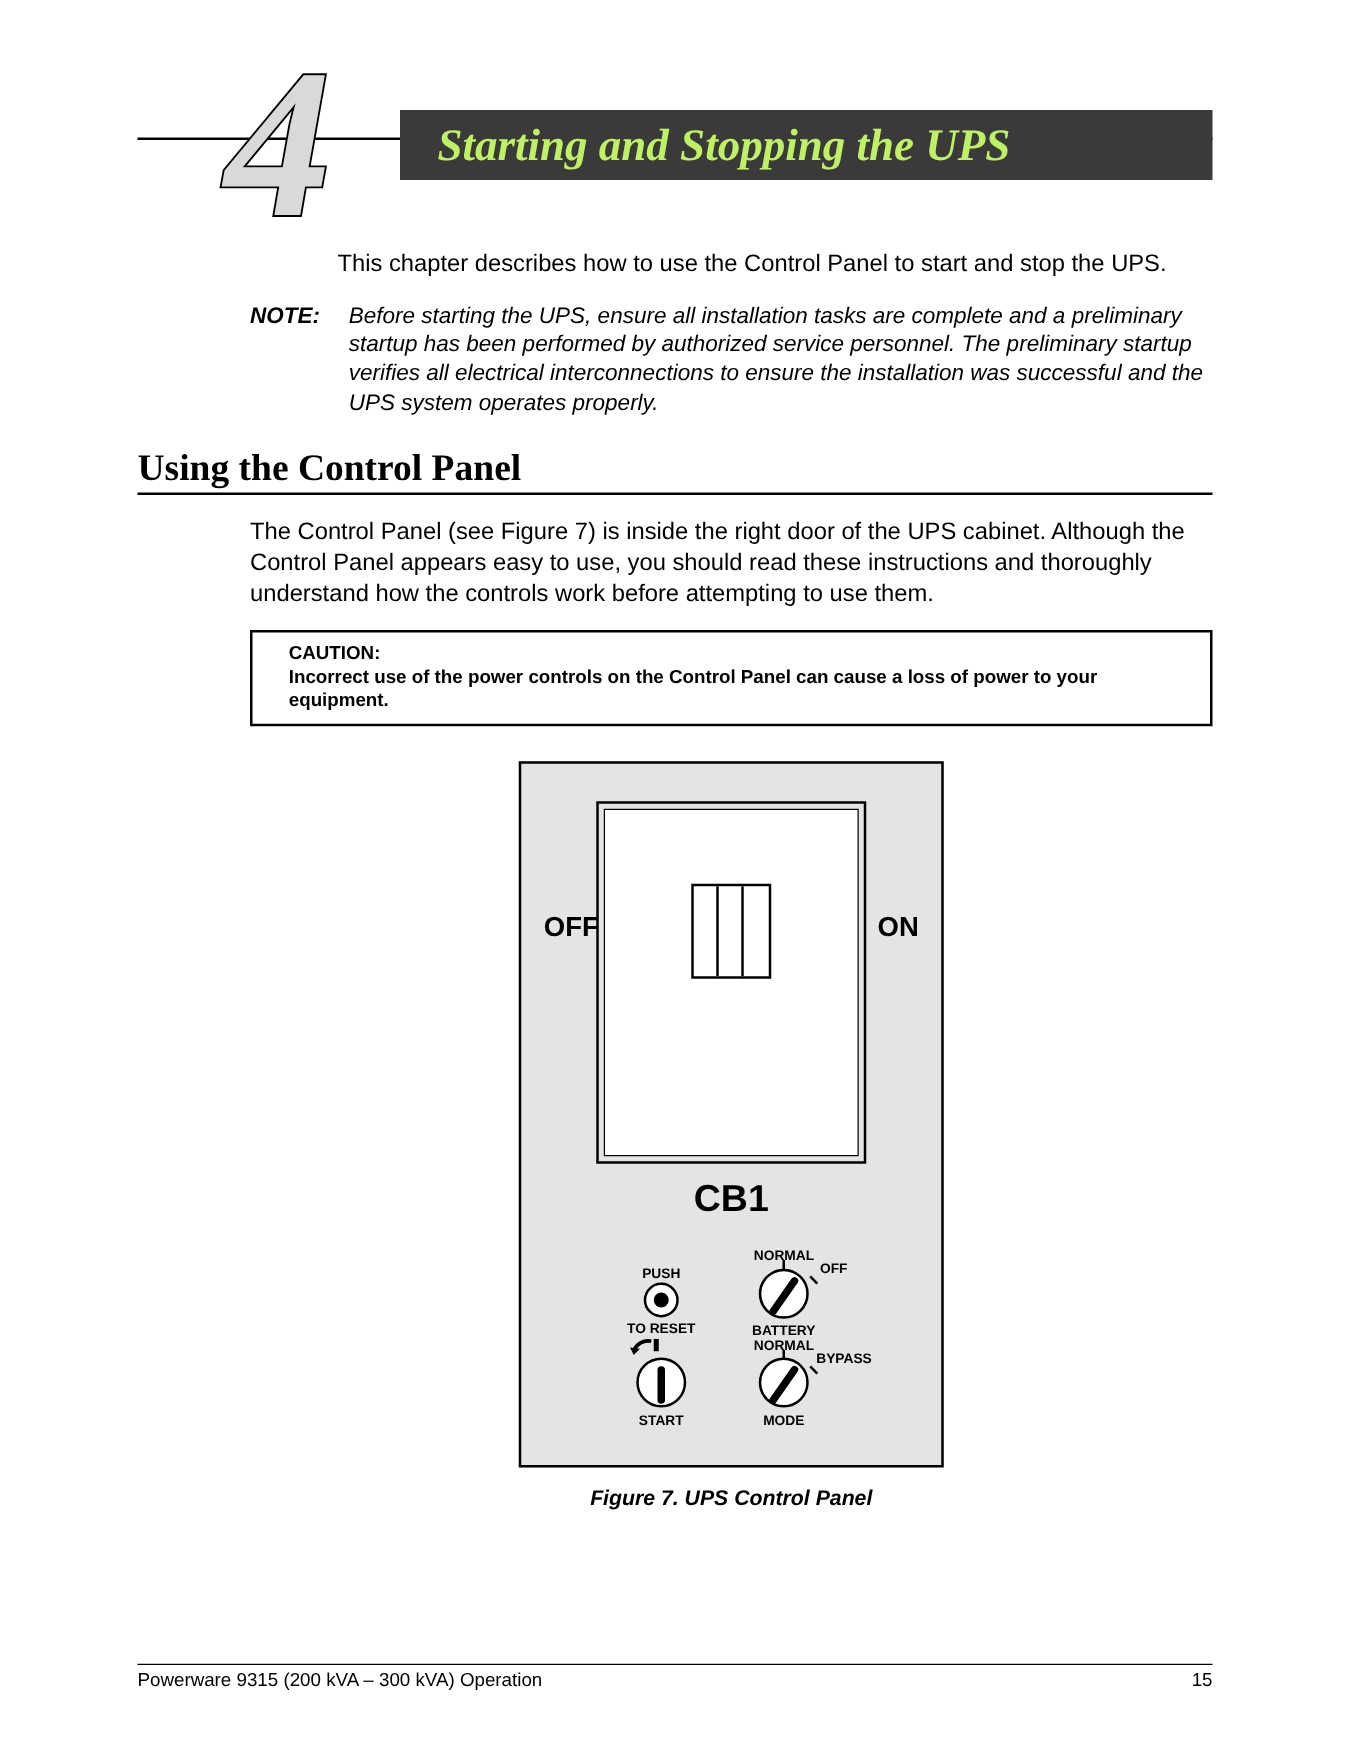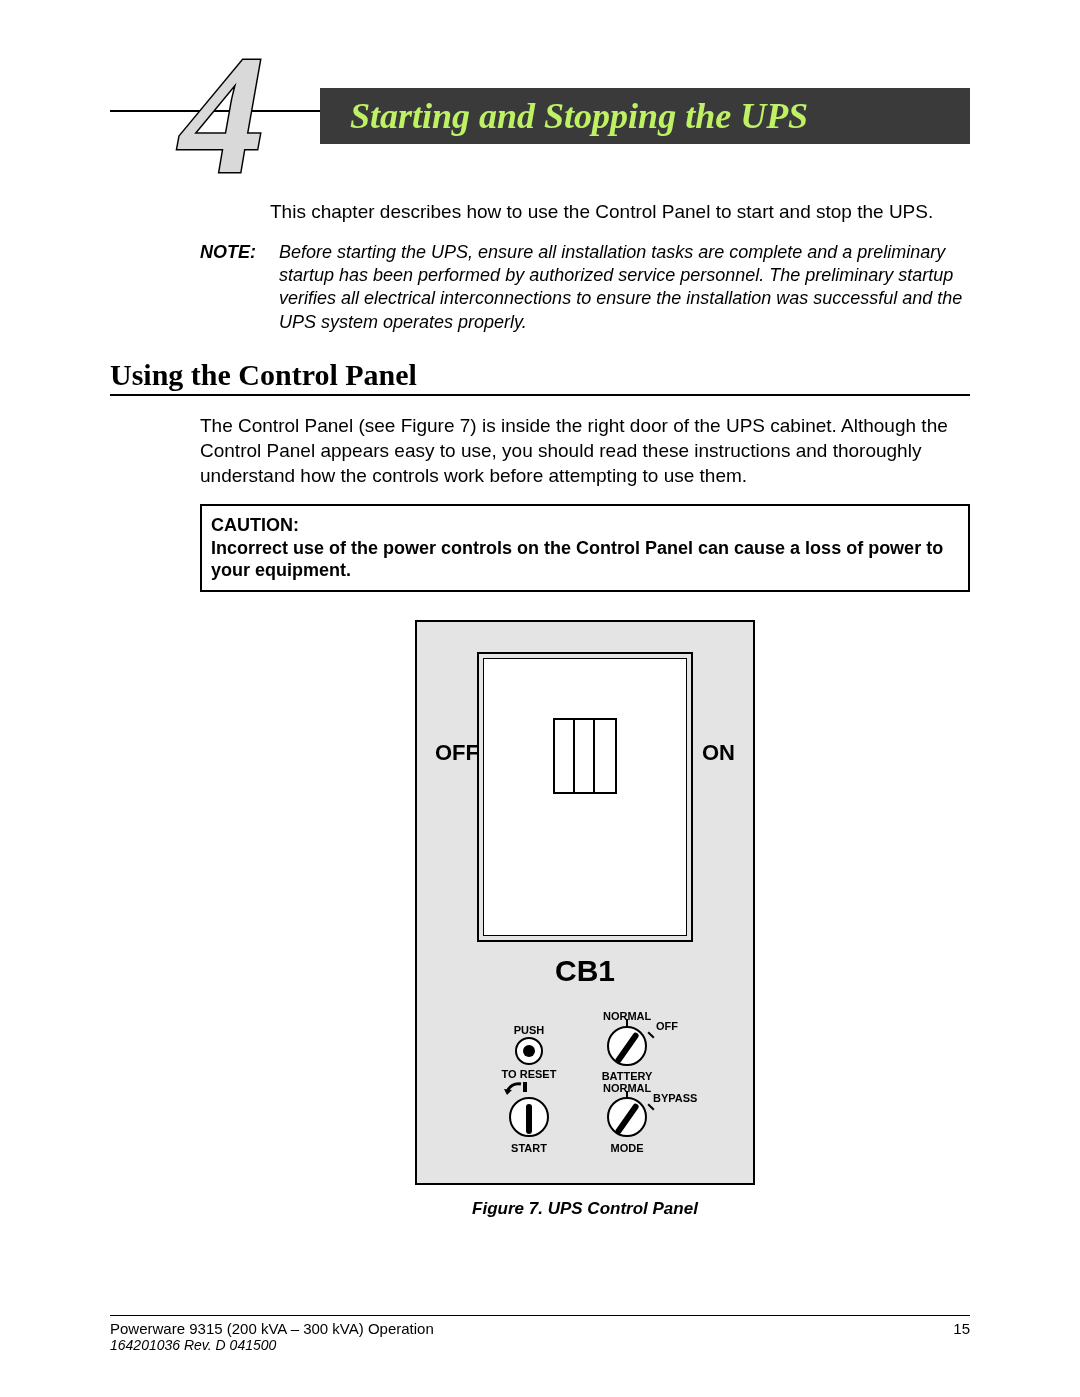--- a/index.html
+++ b/index.html
@@ -95,22 +95,22 @@
     margin-top: 24px;
     margin-bottom: 2px;
   }
   .section-rule {
     border-top: 2px solid #000;
     margin-bottom: 18px;
   }
   .caution-box {
     margin-left: 90px;
     border: 2px solid #000;
-    padding: 8px 9px;
-    font-size: 18px;
+    padding: 8px 29px;
+    font-size: 15px;
     line-height: 1.25;
     margin-bottom: 22px;
   }
   .caution-label {
     font-weight: bold;
     display: block;
   }
   .caution-text {
     font-weight: bold;
   }
@@ -374,16 +374,15 @@
     </div>
     <div class="figure-caption">Figure 7.  UPS Control Panel</div>
   </div>
 
   <div class="footer">
     <div class="footer-rule"></div>
     <div class="footer-row">
       <span>Powerware 9315 (200 kVA – 300 kVA) Operation</span>
       <span>15</span>
     </div>
-    <div class="footer-left-2">164201036  Rev. D  041500</div>
   </div>
 
 </div>
 
 </body></html>

